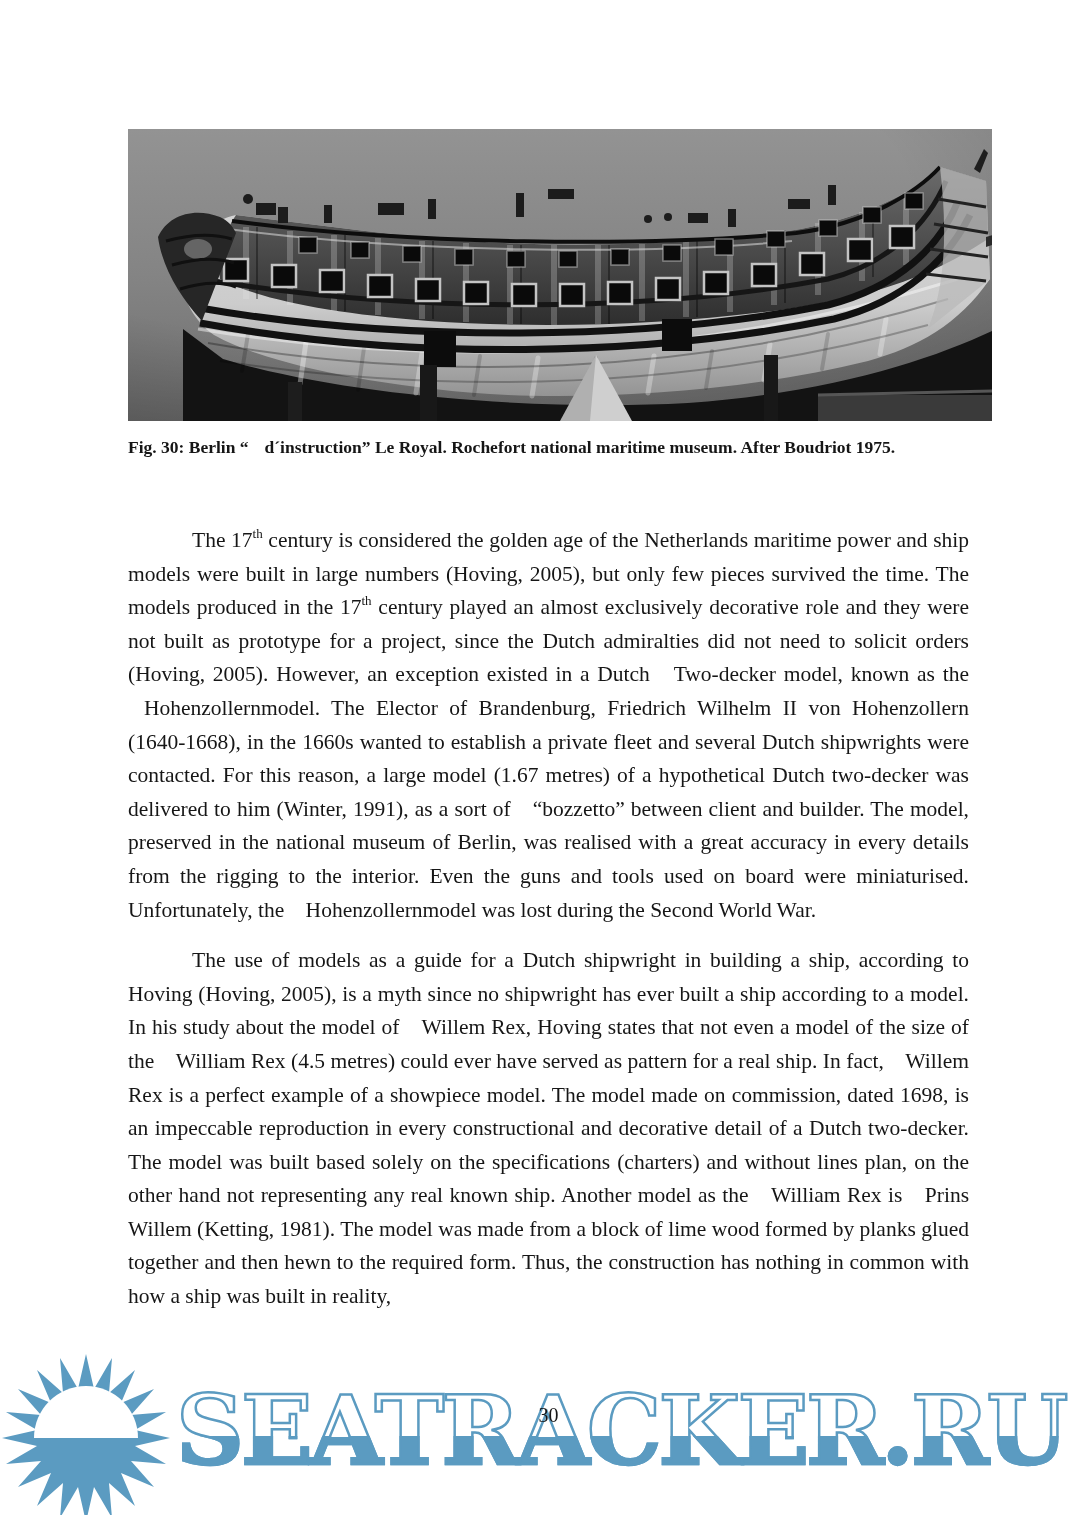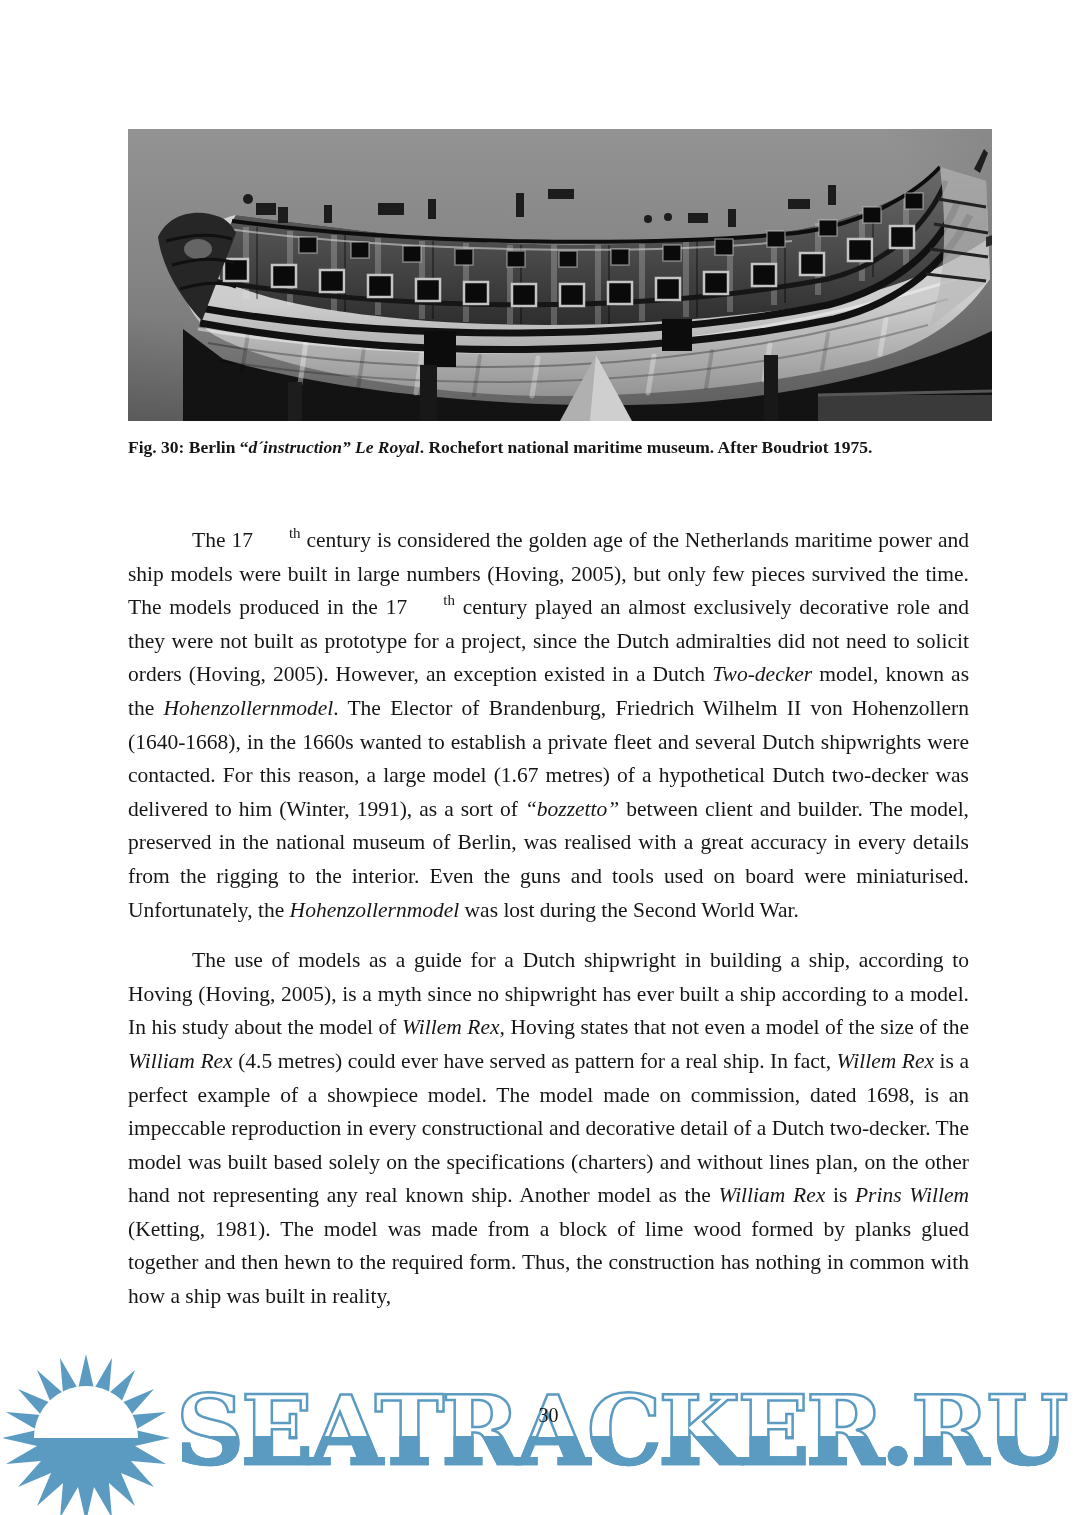--- a/index.html
+++ b/index.html
@@ -25,22 +25,22 @@
     z-index:2;
   }
   
   .body-text{
     position:absolute;left:128px;top:524px;width:841px;
     font-size:21.5px;line-height:33.6px;
     text-align:justify;
     z-index:2;
   }
   .body-text p{margin:0 0 17px 0;text-indent:64px;}
-  .body-text .it, .caption .it{font-style:italic;}
-  .body-text sup{font-size:15px;line-height:0;position:relative;top:-1px;margin-left:36px;}
+  .body-text .it, .caption .it{margin-left:16px;}
+  .body-text sup{font-size:13px;line-height:0;position:relative;top:-1px;}
   
   .pagenum{
     position:absolute;left:128px;top:1404px;width:841px;
     text-align:center;font-size:20px;
     z-index:2;
   }
   
   :root{--wm-color:#5b9bc1;}
   .watermark{
     position:absolute;left:8px;top:0;width:1080px;height:1351px;

